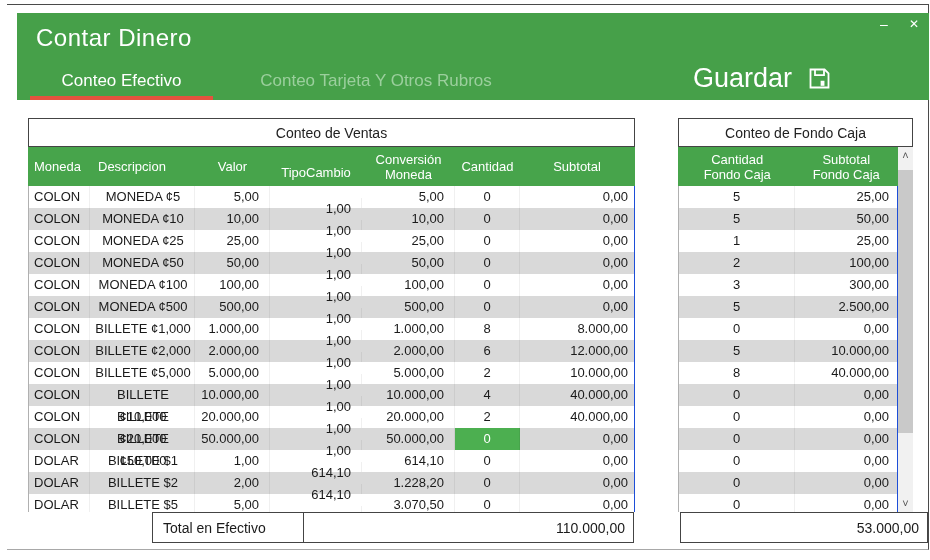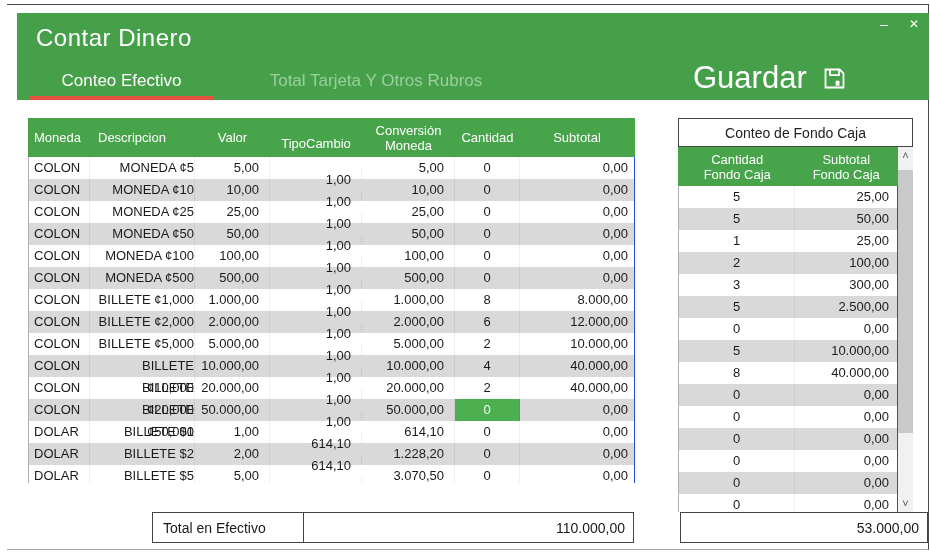--- a/index.html
+++ b/index.html
@@ -16,38 +16,38 @@
   
   .banner{position:absolute;left:17px;top:13px;width:912px;height:87px;background:var(--banner-green,#46A049);}
   .app-title{position:absolute;left:19px;top:11px;font-size:24px;color:#fff;letter-spacing:.5px;}
   .win-btn{position:absolute;top:3px;width:22px;height:18px;color:#fff;text-align:center;line-height:17px;font-size:14px;cursor:default;}
   .win-btn.min{left:856px;}
   .win-btn.close{left:886px;font-size:12px;}
   .tab{position:absolute;top:53px;height:30px;display:flex;align-items:center;justify-content:center;font-size:17px;}
   .tab.active{left:13px;width:183px;color:#ffffff;}
   .tab.inactive{left:218px;width:282px;color:var(--inactive-tab-text,#9BCF9D);}
   .tab-underline{position:absolute;left:13px;top:83px;width:183px;height:4px;background:var(--tab-underline,#E4533E);}
-  .save-btn{position:absolute;left:676px;top:44px;height:42px;display:flex;align-items:center;gap:14px;color:#fff;font-size:31px;font-weight:400;cursor:default;}
+  .save-btn{position:absolute;left:676px;top:44px;height:42px;display:flex;align-items:center;gap:14px;color:#fff;font-size:27px;font-weight:400;cursor:default;}
   .save-btn svg{display:block;}
   
   .tbl-title{box-sizing:border-box;height:29px;border:1px solid #444;background:#fff;
     display:flex;align-items:center;justify-content:center;font-size:14px;color:#222;}
   .thead{box-sizing:border-box;height:39px;display:flex;align-items:stretch;background:var(--header-green,#47A44B);
     border-left:1px solid transparent;border-right:1px solid transparent;}
   .thead .cell{display:flex;align-items:center;color:#fff;font-size:13px;white-space:pre-line;line-height:15px;}
   .tbody{box-sizing:border-box;height:326px;overflow:hidden;border-left:1px solid #b0b0b0;border-right:1px solid #1d4ed8;background:#fff;}
   .trow{display:flex;height:22px;line-height:22px;font-size:13px;background:#fff;}
   .trow.alt{background:var(--alt-row,#D9D9D9);}
   .cell{box-sizing:border-box;}
   .trow .cell{border-right:1px solid rgba(0,0,0,0.06);}
   .trow .cell:last-child{border-right:none;}
   .cell.sel{background:var(--selected-green,#4CAF50);color:#fff;text-align:center !important;padding:0 !important;}
   
   .c0{width:61px;text-align:left;padding-left:5px;}
-  .c1{width:105px;text-align:right;padding-left:2px;}
+  .c1{width:105px;text-align:center;padding-left:2px;}
   .c2{width:75px;text-align:right;padding-right:10px;}
   .c3{width:92px;text-align:right;padding-right:10px;margin-top:12px;}
   .c4{width:93px;text-align:right;padding-right:10px;}
   .c5{width:65px;text-align:center;}
   .c6{width:114px;text-align:right;padding-right:6px;}
   .thead .c0{justify-content:flex-start;padding-left:5px;}
   .thead .c1{justify-content:flex-start;padding-left:8px;}
   .thead .c2,.thead .c3,.thead .c4,.thead .c5,.thead .c6{justify-content:center;text-align:center;padding:0;}
   
   .f0{width:117px;text-align:center;}
@@ -75,36 +75,37 @@
 <body>
 
 <div class="window-frame"></div>
 
 <div class="banner">
   <div class="app-title">Contar Dinero</div>
   <div class="win-btn min">–</div>
   <div class="win-btn close">✕</div>
 
   <div class="tab active">Conteo Efectivo</div>
-  <div class="tab inactive">Total Tarjeta Y Otros Rubros</div>
+  <div class="tab inactive">Conteo Tarjeta Y Otros Rubros</div>
   <div class="tab-underline"></div>
 
   <div class="save-btn">
     <span>Guardar</span>
     <span>
         <svg width="27" height="27" viewBox="0 0 24 24" fill="none" stroke="#ffffff" stroke-width="1.6">
       <path d="M4 4h12.5L20 7.5V20H4z"></path>
       <path d="M8 4v5h8V4"></path>
       <rect x="13" y="14" width="3.4" height="4.5" fill="#ffffff" stroke="none"></rect>
     </svg>
       </span>
   </div>
 </div>
 
 <div class="sales-table">
+  <div class="tbl-title">Conteo de Ventas</div>
   <div class="thead">
     <div class="cell c0">Moneda</div>
     <div class="cell c1">Descripcion</div>
     <div class="cell c2">Valor</div>
     <div class="cell c3">TipoCambio</div>
     <div class="cell c4">Conversión
 Moneda</div>
     <div class="cell c5">Cantidad</div>
     <div class="cell c6">Subtotal</div>
   </div>

